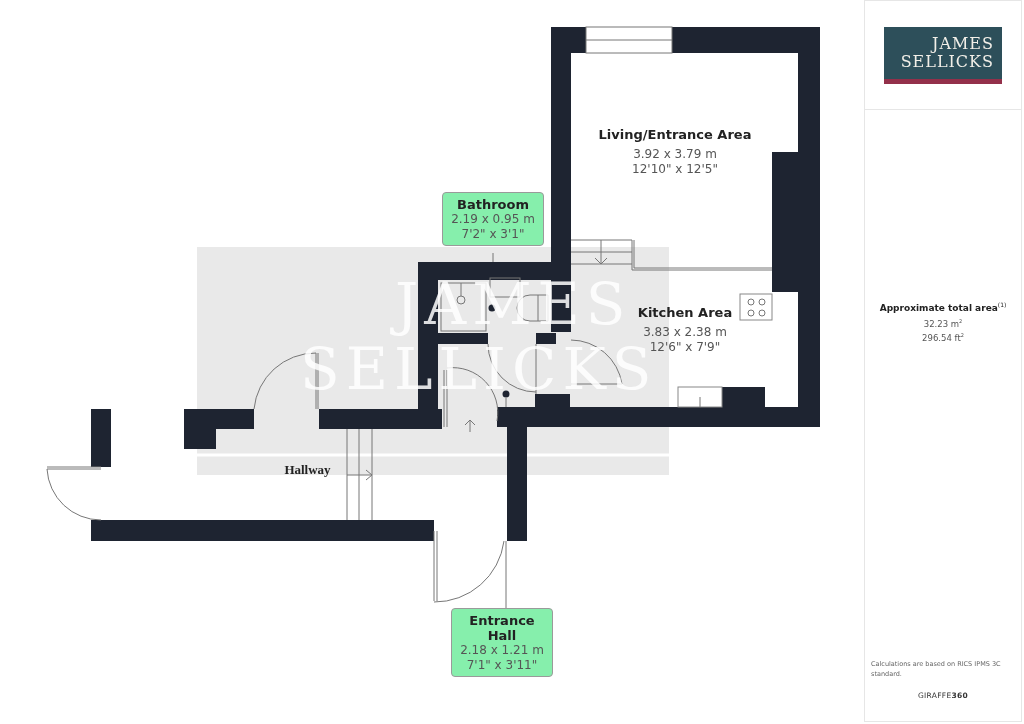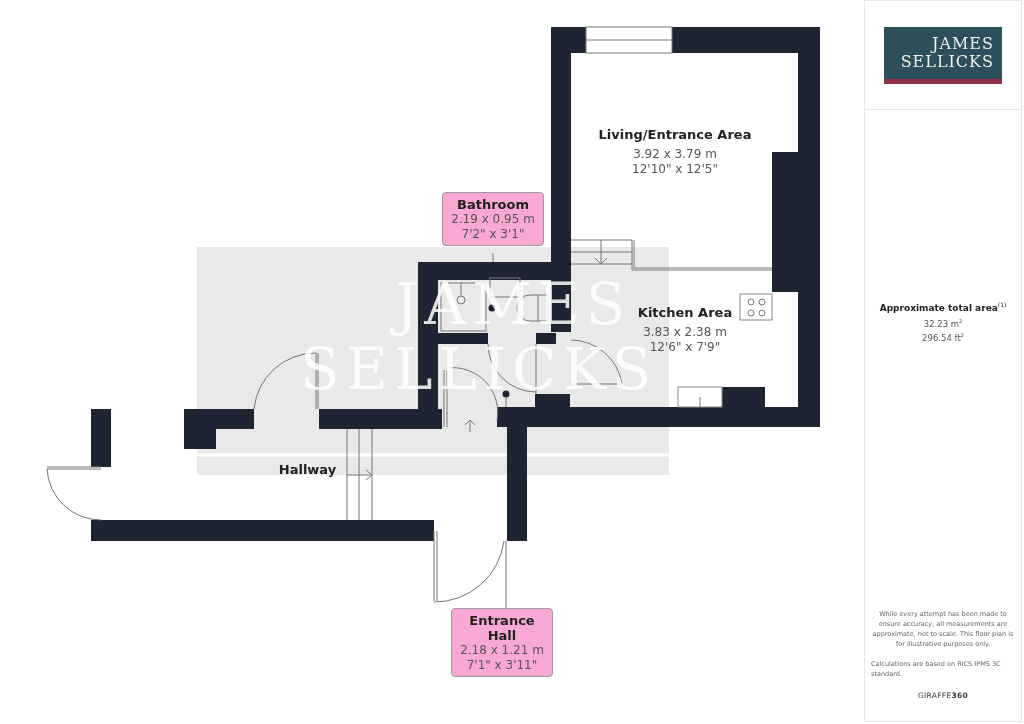--- a/index.html
+++ b/index.html
@@ -19,21 +19,21 @@
   .area .v{font-size:8.5px;color:#555;margin-top:5px;}
   .area .v sup{font-size:5px;}
   .foot1{position:absolute;top:555px;left:0;right:0;height:40px;border-top:1px solid #e6e6e6;border-bottom:1px solid #e6e6e6;display:flex;align-items:center;justify-content:center;font-size:6.5px;color:#666;}
   .disc{position:absolute;top:608px;left:6px;right:6px;text-align:center;font-size:6.5px;line-height:10px;color:#666;}
   .calc{position:absolute;top:658px;left:6px;right:6px;font-size:6.5px;line-height:10px;color:#666;}
   .brand{position:absolute;top:690px;left:0;right:0;text-align:center;font-size:7.5px;color:#333;letter-spacing:0.3px;}
   .brand b{font-weight:bold;}
   .label{position:absolute;text-align:center;color:#333;}
   .label .name{font-weight:bold;font-size:13px;color:#222;}
   .label .dim{font-size:12px;color:#555;line-height:15px;}
-  .boxed{background:#f9a8d4;border:1px solid #9a9a9a;border-radius:4px;padding:4px 6px 3px;box-sizing:border-box;}
+  .boxed{background:#86efac;border:1px solid #9a9a9a;border-radius:4px;padding:4px 6px 3px;box-sizing:border-box;}
   .wm{position:absolute;font-family:"DejaVu Serif","Liberation Serif",serif;color:rgba(255,255,255,0.85);font-size:58px;letter-spacing:6px;line-height:58px;pointer-events:none;}
 </style>
 </head>
 <body>
 
 <div class="plan">
   <svg width="864" height="724" viewBox="0 0 864 724">
 
     <rect x="197" y="247" width="472" height="228" fill="#e9e9e9"></rect>
     <line x1="197" y1="455" x2="669" y2="455" stroke="#ffffff" stroke-width="3"></line>
@@ -156,21 +156,21 @@
     <div class="dim">2.19 x 0.95 m</div>
     <div class="dim">7'2" x 3'1"</div>
   </div>
 
   <div class="label" style="left:625px;top:305px;width:120px;">
     <div class="name">Kitchen Area</div>
     <div class="dim" style="margin-top:5px;">3.83 x 2.38 m</div>
     <div class="dim">12'6" x 7'9"</div>
   </div>
 
-  <div class="label" style="left:270px;top:462px;width:75px;">
+  <div class="label" style="left:270px;top:462px;width:75px;font-family:Liberation Serif, serif;">
     <div class="name">Hallway</div>
   </div>
 
   <div class="label boxed" style="left:451px;top:608px;width:102px;">
     <div class="name">Entrance Hall</div>
     <div class="dim">2.18 x 1.21 m</div>
     <div class="dim">7'1" x 3'11"</div>
   </div>
 </div>
 
@@ -182,16 +182,15 @@
       <div class="bar"></div>
     </div>
   </div>
 
   <div class="area">
     <div class="ttl"><span>Approximate total area</span><sup>(1)</sup></div>
     <div class="v"><span>32.23 m</span><sup>2</sup></div>
     <div class="v" style="margin-top:3px;"><span>296.54 ft</span><sup>2</sup></div>
   </div>
 
-  <div class="disc">While every attempt has been made to ensure accuracy, all measurements are approximate, not to scale. This floor plan is for illustrative purposes only.</div>
   <div class="calc">Calculations are based on RICS IPMS 3C standard.</div>
   <div class="brand"><span>GIRAFFE</span><b>360</b></div>
 </div>
 
 </body></html>

